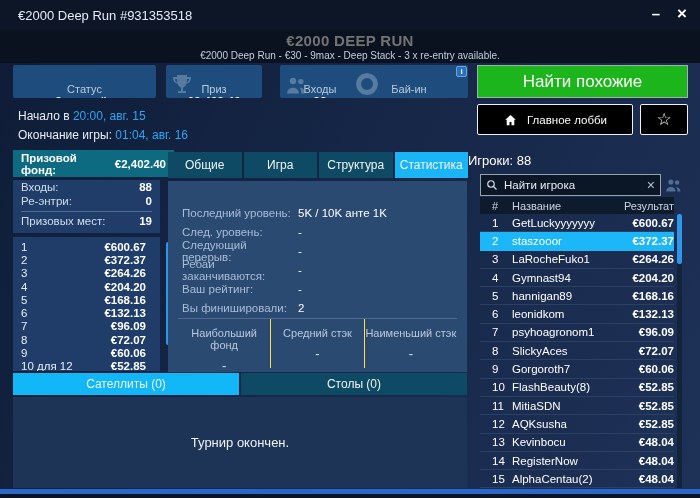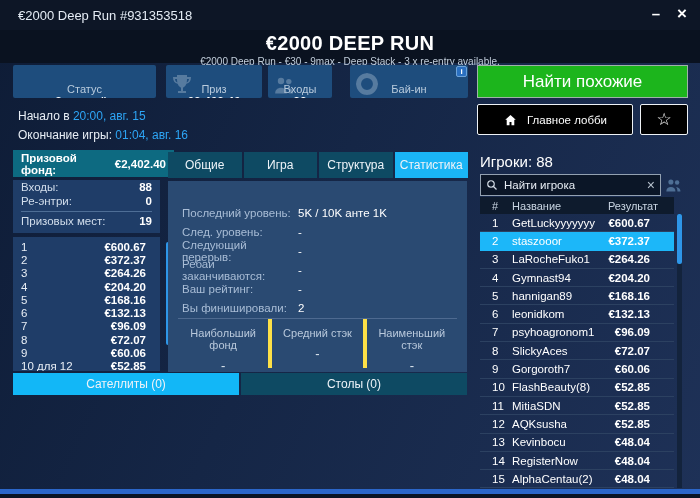--- a/index.html
+++ b/index.html
@@ -13,21 +13,21 @@
   
   .titlebar { position:absolute; left:0; top:0; width:700px; height:30px;
     background:#0d1626; display:flex; align-items:center; padding:0 18px;
     font-size:13px; color:#e4ebf4; }
   .winctl { position:absolute; top:0; height:30px; line-height:28px; text-align:center;
     width:24px; color:#fff; cursor:pointer; font-weight:bold; }
   .win-min { right:32px; font-size:15px; }
   .win-close { right:6px; font-size:17px; }
   .apphead { position:absolute; left:0; top:30px; width:700px; height:33px;
     background:#0a1220; text-align:center; }
-  .apphead .t { font-size:20px; font-weight:bold; letter-spacing:.3px; color:#ffffff; padding-top:2px; }
+  .apphead .t { font-size:15px; font-weight:bold; letter-spacing:.3px; color:#737373; padding-top:2px; }
   .apphead .s { font-size:10px; color:#c2cedb; margin-top:1px; }
   
   .sbox { position:absolute; top:65px; height:33px; background:#1e4d7d; border-radius:2px;
     text-align:center; overflow:hidden; }
   .sbox .lb { font-size:11px; color:#b9cbdd; margin-top:18px; }
   .sbox .vl { font-size:12px; font-weight:bold; color:#fff; margin-top:0px; }
   .sbox svg.bg { position:absolute; left:4px; bottom:1px; opacity:.45; fill:#9db3ca; }
   .infobadge { position:absolute; right:1px; top:1px; width:11px; height:11px;
     background:#2a6fc0; border:1px solid #6ea3d8; border-radius:2px; font-size:8px;
     line-height:9px; text-align:center; font-weight:bold; color:#fff; cursor:pointer; }
@@ -64,49 +64,49 @@
     display:flex; align-items:center; justify-content:center; cursor:pointer; }
   .tab.active { background:#1ab5f6; }
   .statsbox { position:absolute; left:168px; top:181px; width:299px; height:191px; background:#2a4a72; }
   .st-rows { padding-top:22px; }
   .st-row { display:flex; height:19px; align-items:center; padding-left:14px; font-size:11.5px; }
   .st-row .l { width:116px; color:#a9bdd6; }
   .st-row .v { color:#fff; }
   .stacks { position:absolute; left:10px; right:10px; top:137px; height:50px;
     border-top:1px solid #4e6a90; display:flex; }
   .stack { flex:1; text-align:center; }
-  .stack + .stack { border-left:4px solid #fde047; }
+  .stack + .stack { border-left:1px solid #fde047; }
   .stack .l { font-size:11px; color:#b9c9dc; margin-top:8px; }
   .stack .v { font-size:13px; color:#dfe8f1; margin-top:7px; }
   
   .btab { position:absolute; top:373px; height:22px; width:226px; background:#0e4a63;
     color:#eef3f8; font-size:12px; display:flex; align-items:center; justify-content:center; cursor:pointer; }
   .btab.active { background:#12b7f7; }
   .bpanel { position:absolute; left:13px; top:397px; width:454px; height:91px;
     background:#1d3457; display:flex; align-items:center; justify-content:center;
     font-size:13px; color:#eef3f8; }
   
-  .pl-title { position:absolute; left:480px; top:153px; font-size:15px; color:#fff; }
+  .pl-title { position:absolute; left:468px; top:153px; font-size:13px; color:#fff; }
   .searchbox { position:absolute; left:480px; top:174px; width:181px; height:22px;
     background:#0b1627; border:1px solid #93a1b1; display:flex; align-items:center; padding:0 5px; }
   .searchbox input { flex:1; background:transparent; border:none; outline:none;
     color:#eef3f8; font-size:11.5px; margin-left:6px; min-width:0;
     font-family:"Liberation Sans", sans-serif; }
   .searchbox input::placeholder { color:#e7edf4; opacity:1; }
   .clear-x { color:#b7c2cd; font-size:14px; cursor:pointer; line-height:1; }
   .friends { position:absolute; left:664px; top:176px; width:19px; height:18px; cursor:pointer; }
   .pl-head { position:absolute; left:480px; top:197px; width:194px; height:17px;
     background:#0e1b2d; display:flex; align-items:center; font-size:11px; color:#c9d5e2; }
   .pl-rows { position:absolute; left:480px; top:214px; width:194px; height:275px; overflow:hidden; }
   .pl-row { display:flex; align-items:center; height:18.3px;
     border-bottom:1px solid #2c4161; font-size:11.5px; color:#fff; cursor:pointer; }
   .pl-row.hl { background:#1cb7f9; border-color:#1cb7f9; }
   .c-rank { width:32px; padding-left:12px; }
   .c-name { flex:1; }
-  .c-res  { width:66px; text-align:right; padding-right:24px; font-weight:bold; }
+  .c-res  { width:66px; text-align:right; padding-right:0; font-weight:bold; }
   .pl-head .c-res { font-weight:normal; }
   .pl-sb { position:absolute; left:677px; top:214px; width:5px; height:274px; background:#13233c; }
   .pl-sb .thumb { width:5px; height:50px; background:#2e96e8; border-radius:2px; cursor:pointer; }
   
   .strip-blue { position:absolute; left:0; top:489px; width:700px; height:5px; background:#2b66c9; }
   .strip-dark { position:absolute; left:0; top:494px; width:700px; height:4px; background:#0a1424; }
 </style>
 </head>
 <body>
 
@@ -127,21 +127,21 @@
     <div class="lb">Статус</div>
     <div class="vl">Завершён</div>
   </div>
   <div class="sbox" style="left:166px;width:96px;">
     <svg class="bg" width="24" height="24" viewBox="0 0 24 24">
         <path d="M7 2h10v2h4c0 4-1.8 6.2-4.6 6.8A6 6 0 0 1 13 14.7V18h3v2H8v-2h3v-3.3a6 6 0 0 1-3.4-3.9C4.8 10.2 3 8 3 4h4V2zm-2 4c.2 1.8 1 3 2.4 3.6C7.1 8.5 7 7.3 7 6H5zm14 0h-2c0 1.3-.1 2.5-.4 3.6C18 9 18.8 7.8 19 6z"></path>
       </svg>
     <div class="lb">Приз</div>
     <div class="vl">€2,402.40</div>
   </div>
-  <div class="sbox" style="left:268px;width:64px;">
+  <div class="sbox" style="left:280px;width:80px;">
     <svg class="bg" width="24" height="24" viewBox="0 0 24 24">
         <circle cx="9" cy="8" r="3.2"></circle>
         <path d="M3.2 20c0-3.2 2.6-5.3 5.8-5.3s5.8 2.1 5.8 5.3v.6H3.2z"></path>
         <circle cx="16.8" cy="8.6" r="2.7"></circle>
         <path d="M15.6 14.5c3 .2 5.4 2.3 5.4 5v1.1h-3.8v-.6c0-2.1-.6-4-1.6-5.5z"></path>
       </svg>
     <div class="lb">Входы</div>
     <div class="vl">88</div>
   </div>
   <div class="sbox" style="left:350px;width:118px;">
@@ -312,20 +312,23 @@
         </div>
       </div>
   </div>
 
   <div class="btab active" style="left:13px;">
       <span>Сателлиты (0)</span>
     </div>
   <div class="btab" style="left:241px;">
       <span>Столы (0)</span>
     </div>
+  <div class="bpanel">
+    <span>Турнир окончен.</span>
+  </div>
 
   <div class="pl-title">
     <span>Игроки:</span>
     <span>88</span>
   </div>
   <div class="searchbox">
     <svg width="12" height="12" viewBox="0 0 24 24" fill="none" stroke="#cfd8e2" stroke-width="2.4">
         <circle cx="10" cy="10" r="6.5"></circle>
         <line x1="15" y1="15" x2="21" y2="21"></line>
       </svg>

